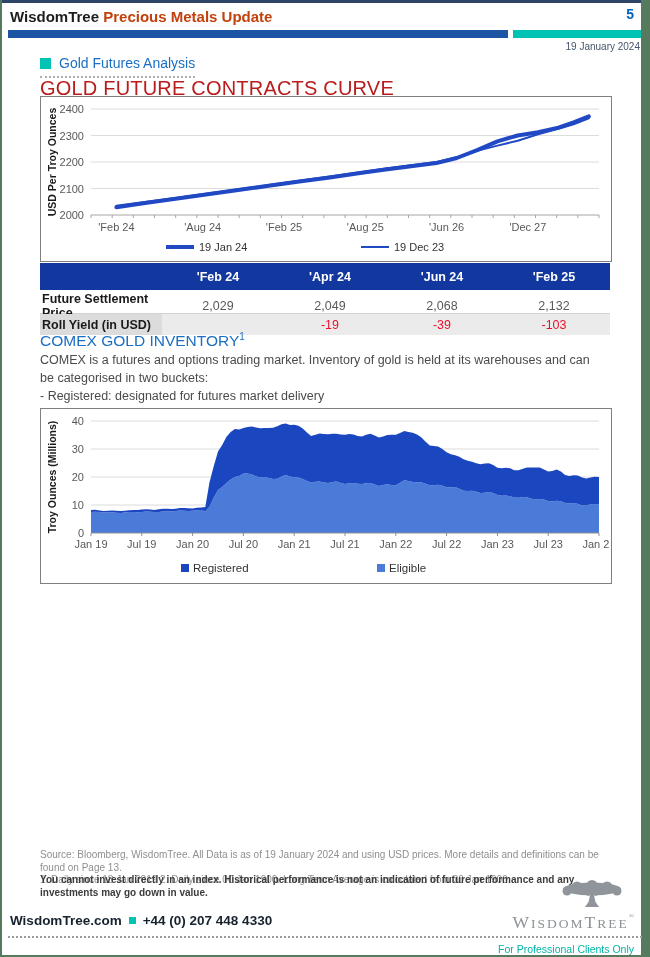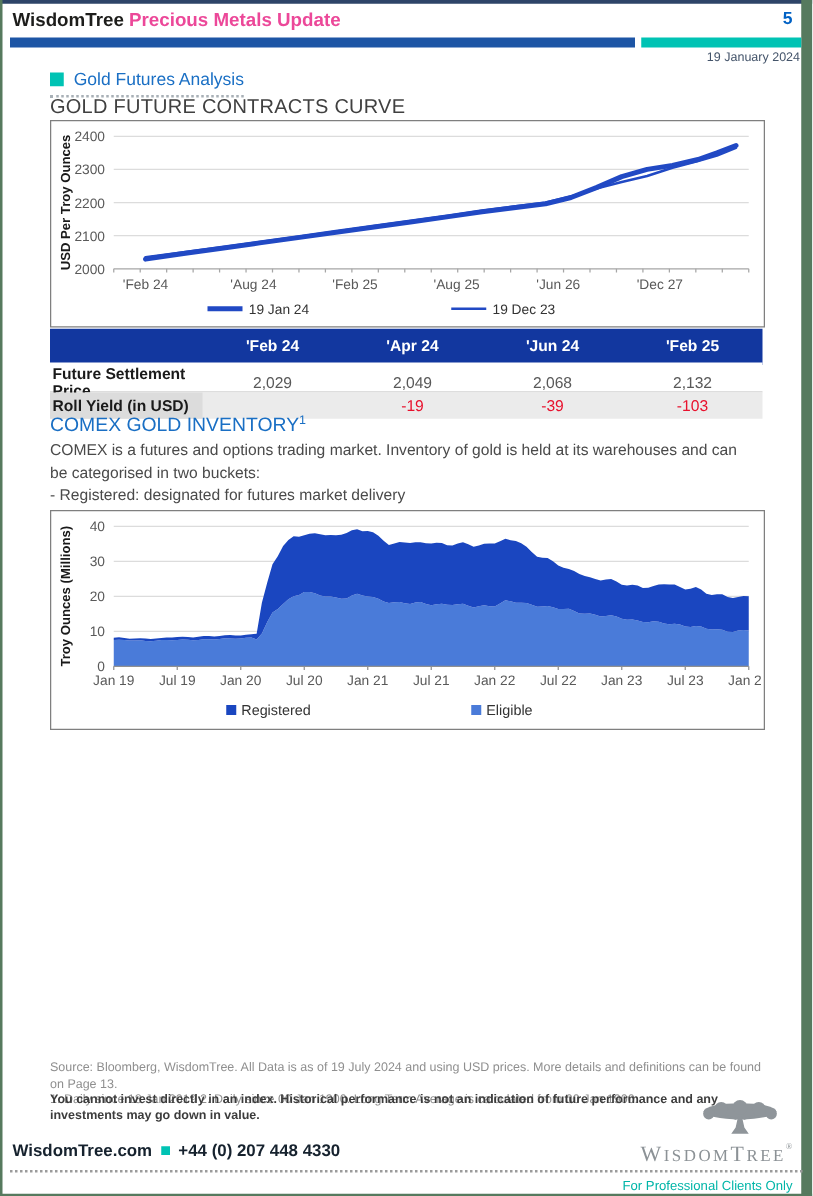--- a/index.html
+++ b/index.html
@@ -9,35 +9,35 @@
   .edge{position:absolute;background:#567a5e;}
   .edge.top{left:0;top:0;right:0;height:3px;background:#2e4468;}
   .edge.left{left:0;top:0;bottom:0;width:2px;}
   .edge.right{right:0;top:0;bottom:0;width:9px;}
   .edge.bottom{left:0;bottom:0;right:0;height:2px;}
 
   .abs{position:absolute;}
 
   
   .brand{left:10px;top:8px;font-size:15px;font-weight:bold;color:#1d1d1b;}
-  .brand .blue{color:#ec4899;}
+  .brand .blue{color:#c2410c;}
   .pagenum{right:16px;top:6px;font-size:14px;font-weight:bold;color:#0061c4;}
   .rulebar{left:8px;top:30px;width:633px;height:8px;display:flex;}
   .rulebar .navy{flex:1;background:#1d55a5;}
   .rulebar .gap{width:5px;background:#fff;}
   .rulebar .teal{width:128px;background:#00c3b4;}
   .date{right:10px;top:41px;font-size:10px;color:#44546a;}
 
   
   .section-head{left:40px;top:55px;display:inline-flex;align-items:center;gap:8px;
                 padding-bottom:5px;border-bottom:2px dotted #a8b0b6;}
   .tealsq{width:11px;height:11px;background:#00c3b4;}
   .section-head .lbl{font-size:14px;color:#1a6fc4;}
 
-  .chart-title{left:40px;top:77px;font-size:16px;color:#404040;letter-spacing:.2px;}
+  .chart-title{left:40px;top:77px;font-size:20px;color:#b91c1c;letter-spacing:.2px;}
 
   .chartbox{border:1px solid #7f7f7f;background:#fff;}
   #chart1-box{left:40px;top:96px;width:570px;height:164px;}
   #chart2-box{left:40px;top:408px;width:570px;height:174px;}
 
   
   .ftable{left:40px;top:263px;width:570px;font-size:12.5px;}
   .trow{display:grid;grid-template-columns:122px 1fr 1fr 1fr 1fr;align-items:center;}
   .thead{background:#12379f;color:#fff;font-weight:bold;height:27px;border-bottom:2px solid #fff;}
   .trow .c{text-align:center;}
@@ -218,21 +218,21 @@
         <line x1="558" y1="124" x2="558" y2="127" stroke="#909090"></line>
         <text x="558" y="139" text-anchor="middle" font-size="11" fill="#595959">Jan 24</text>
         <rect x="140" y="155" width="8" height="8" fill="#1a46c0"></rect>
         <text x="152" y="163" font-size="11.5" fill="#333">Registered</text>
         <rect x="336" y="155" width="8" height="8" fill="#4a7bd9"></rect>
         <text x="348" y="163" font-size="11.5" fill="#333">Eligible</text>
         <text transform="rotate(-90 12 68)" x="12" y="71" text-anchor="middle" font-size="10.5" font-weight="bold" fill="#1a1a1a">Troy Ounces (Millions)</text>
       </svg></div>
 
   <div class="abs source">
-    <div>Source: Bloomberg, WisdomTree. All Data is as of 19 July 2024 and using USD prices. More details and definitions can be found on Page 13.</div>
+    <div>Source: Bloomberg, WisdomTree. All Data is as of 19 January 2024 and using USD prices. More details and definitions can be found on Page 13.</div>
     <div>1. Daily since 18 Jan 2019 2. Daily since 00 Jan 1900. Long Term Average is calculated from 00 Jan 1900.</div>
   </div>
   <div class="abs disclaimer">You cannot invest directly in an index. Historical performance is not an indication of future performance and any investments may go down in value.</div>
 
   <div class="abs contact">
     <span>WisdomTree.com</span>
     <span class="sq"></span>
     <span>+44 (0) 207 448 4330</span>
   </div>
   <div class="abs dotline"></div>

